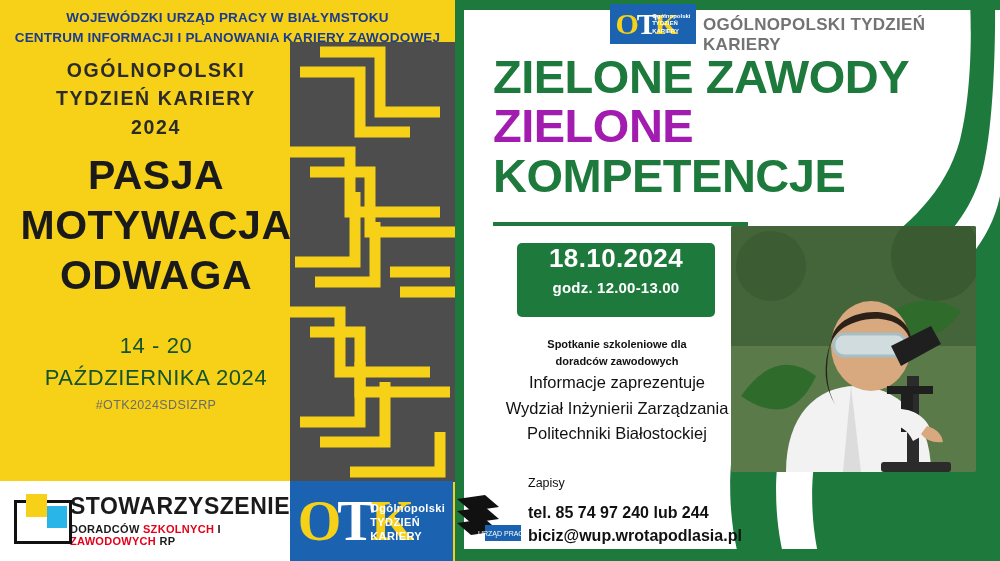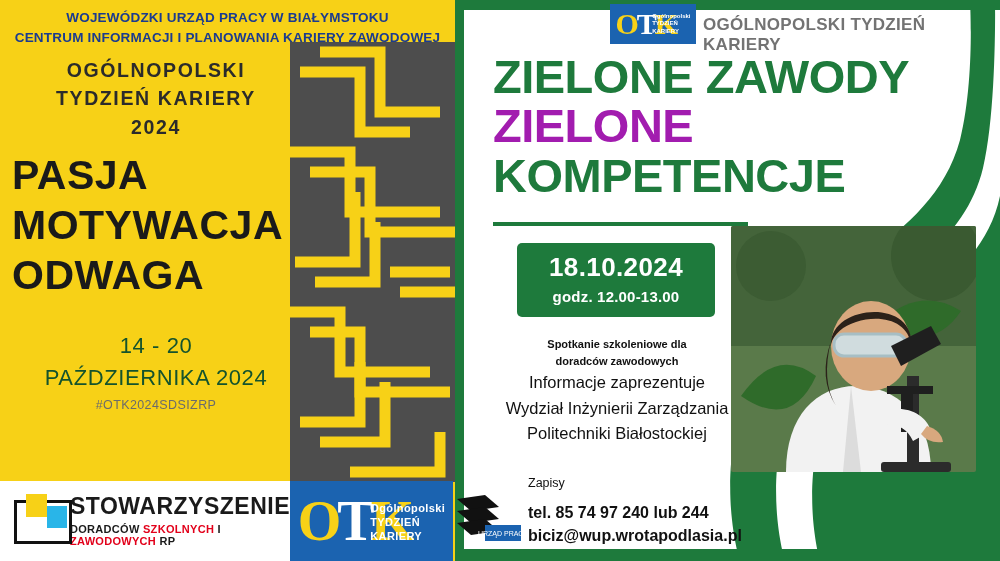--- a/index.html
+++ b/index.html
@@ -46,21 +46,21 @@
     text-align: center;
     color: #2b2b2b;
     font-weight: bold;
     font-size: 19.5px;
     letter-spacing: 1.6px;
     line-height: 1.45;
   }
   .slogan {
     position: absolute; left: 12px; top: 150px;
     width: 288px;
-    text-align: left;
+    text-align: center;
     color: #1a1a1a;
     font-weight: bold;
     font-size: 41px;
     line-height: 1.22;
     letter-spacing: 0.5px;
   }
   .dates {
     position: absolute; left: 16px; top: 330px;
     width: 280px;
     text-align: center;
@@ -227,21 +227,20 @@
     width: 255px; height: 4px; background: #1e7a3c;
   }
 
   .date-badge {
     position: absolute; left: 62px; top: 243px;
     width: 198px; height: 74px;
     background: #1e7a3c;
     border-radius: 5px;
     color: #fff;
     text-align: center;
-    padding-top: 9px;
   }
   .date-badge .d {
     font-size: 26px; font-weight: bold; letter-spacing: 0.4px;
   }
   .date-badge .h {
     margin-top: 5px;
     font-size: 15px; font-weight: bold; letter-spacing: 0.2px;
   }
 
   .body-text {

